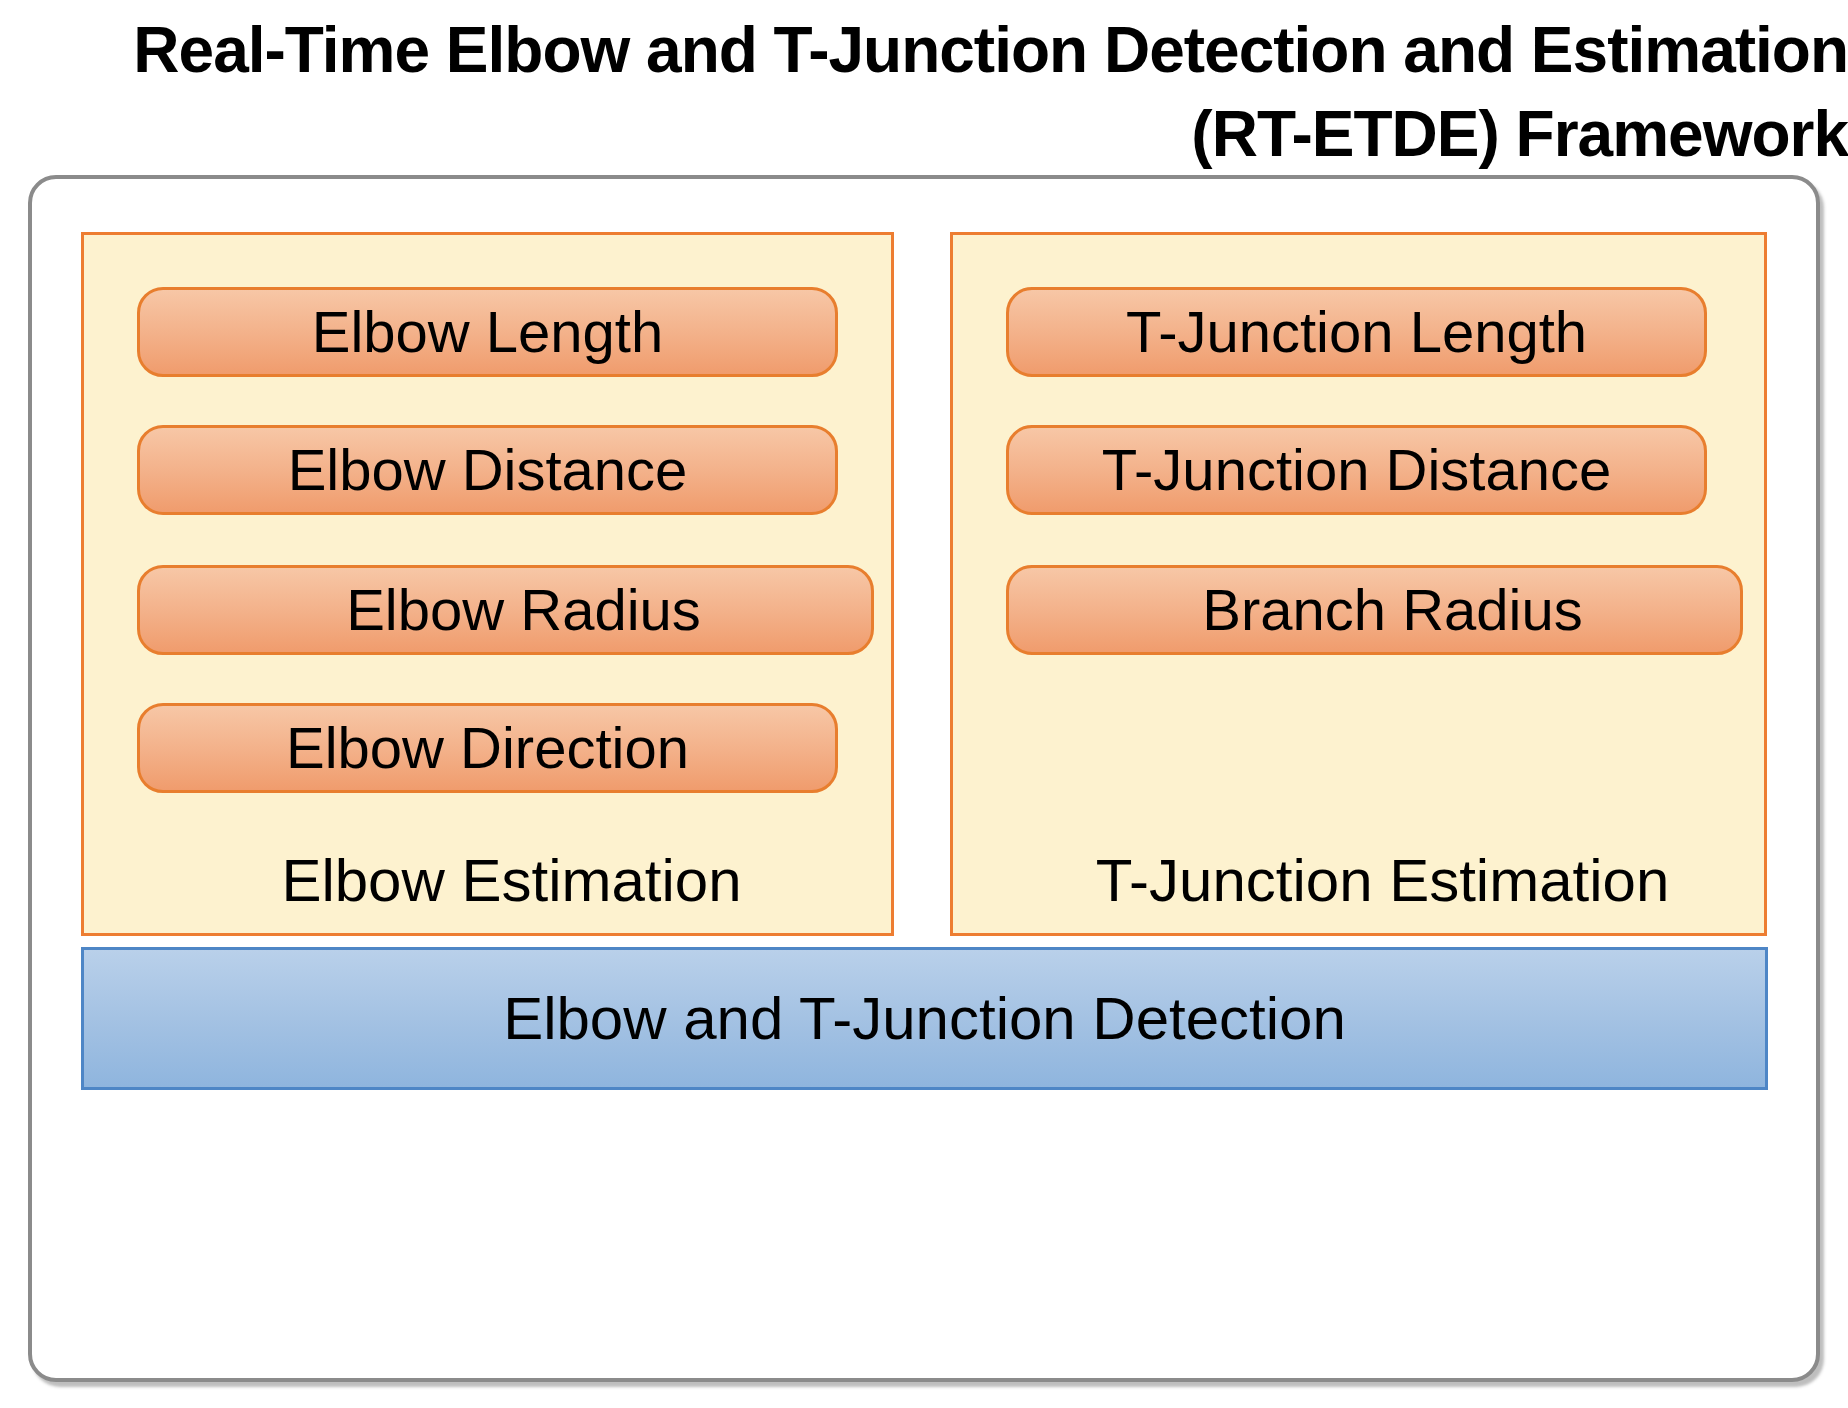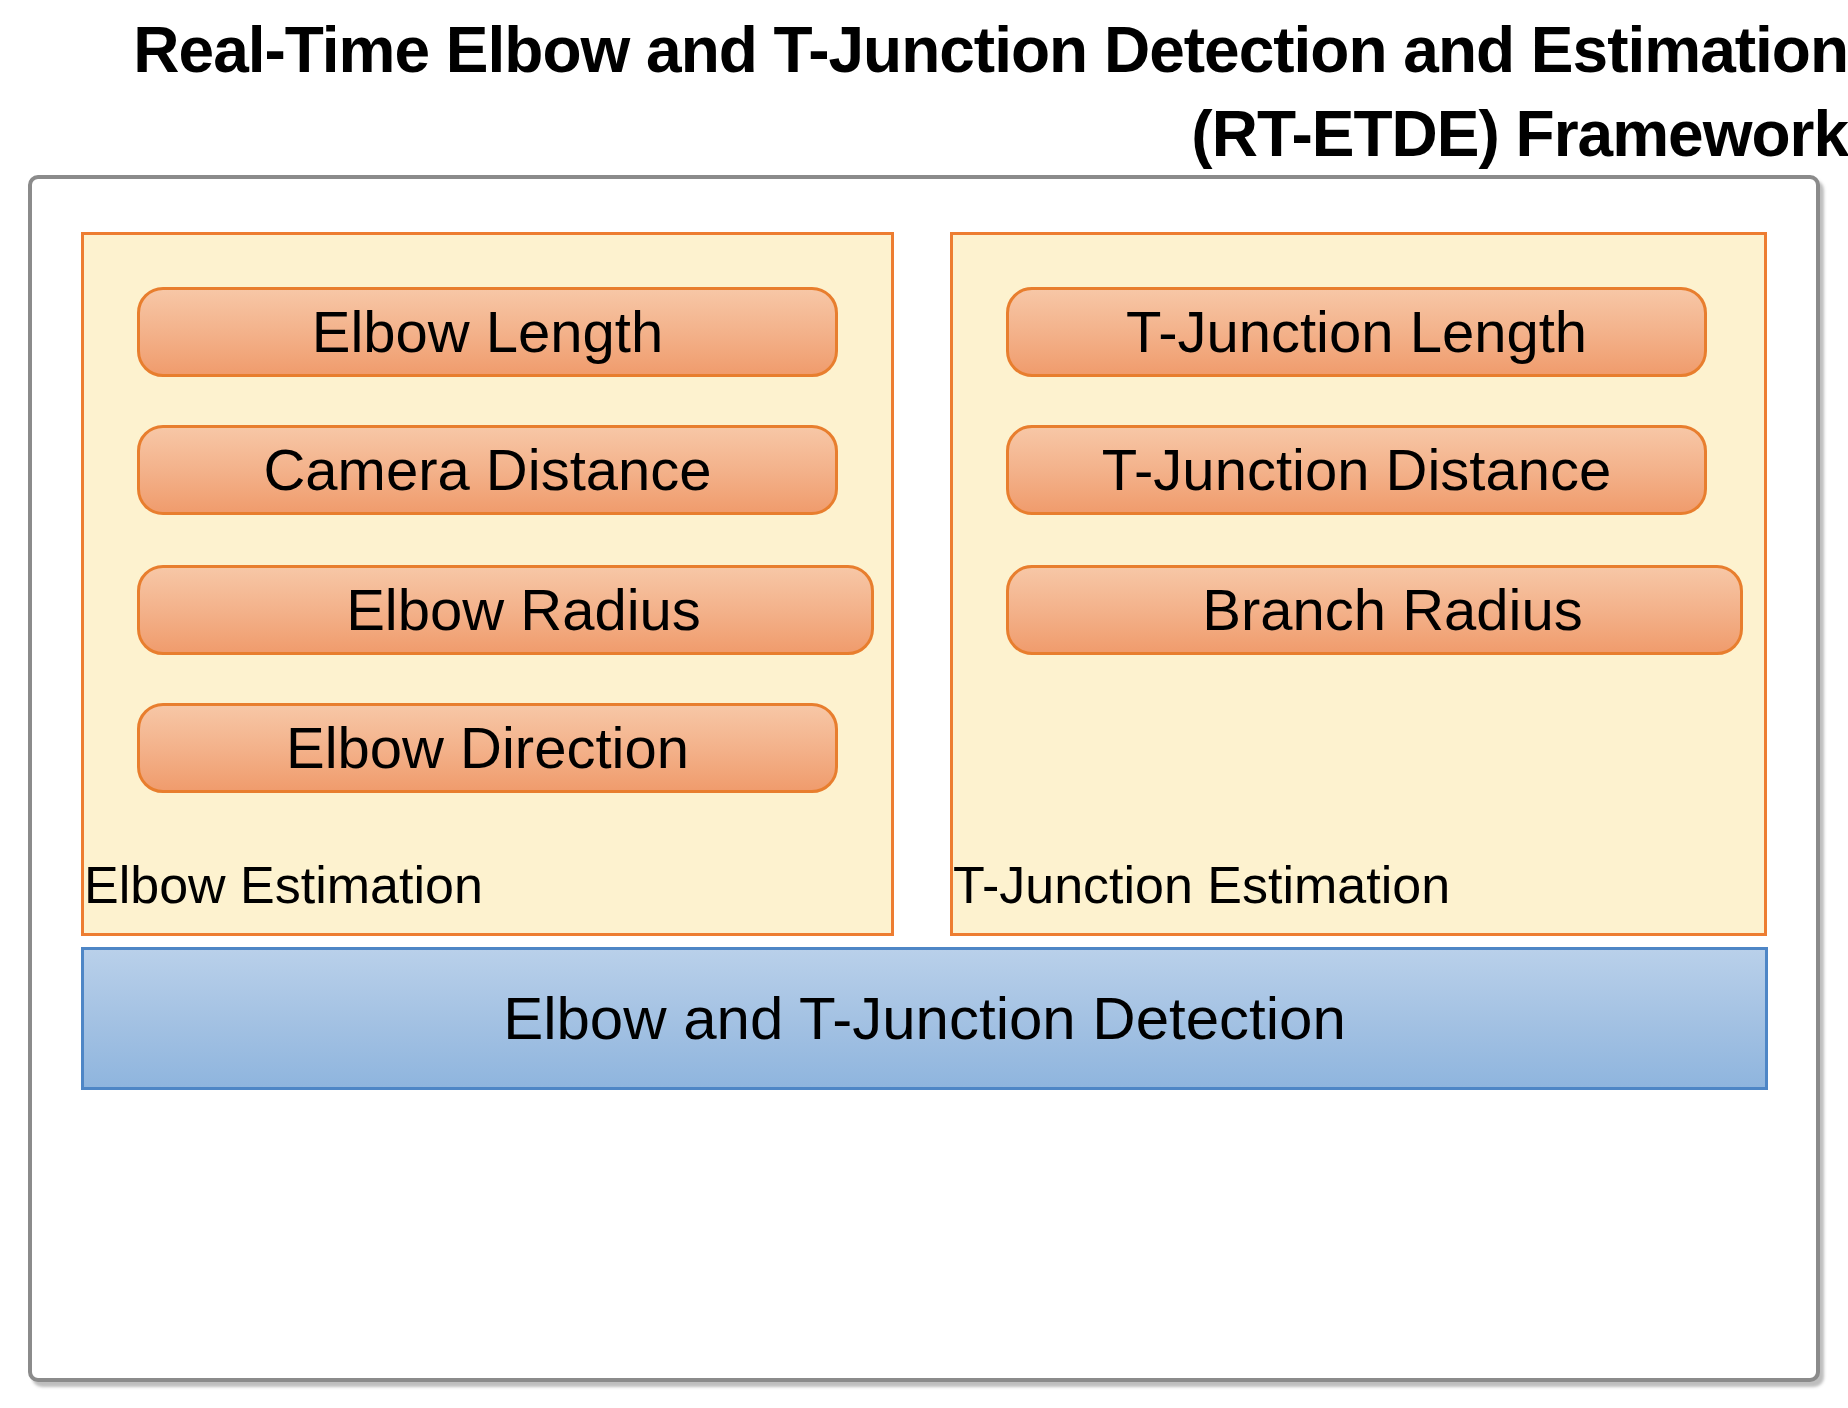--- a/index.html
+++ b/index.html
@@ -28,21 +28,21 @@
   }
 
   
   .frame {
     position: absolute;
     left: 28px;
     top: 175px;
     width: 1784px;
     height: 1199px;
     border: 4px solid #8b8b8b;
-    border-radius: 10px;
+    border-radius: 28px;
     background: #ffffff;
     box-shadow: 4px 5px 3px rgba(110,110,110,0.45);
   }
 
   
   .panel {
     position: absolute;
     top: 53px;
     height: 698px;
     background: #fdf2cf;
@@ -69,24 +69,25 @@
   .item-1 { top: 52px; }
   .item-2 { top: 190px; }
   .item-3 { top: 330px; padding-left: 36px; }
   .item-4 { top: 468px; }
 
   .panel-label {
     position: absolute;
     left: 0;
     bottom: 22px;
     width: 100%;
-    text-align: left;
-    font-size: 52px;
+    text-align: center;
+    font-size: 60px;
     line-height: 1;
     white-space: nowrap;
+    padding-left: 24px;
   }
 
   
   .layer-bar {
     position: absolute;
     left: 49px;
     width: 1681px;
     display: flex;
     align-items: center;
     justify-content: center;
@@ -114,21 +115,21 @@
 
   <div class="title">
     <div>Real-Time Elbow and T-Junction Detection and Estimation</div>
     <div>(RT-ETDE) Framework</div>
   </div>
 
   <div class="frame">
 
     <div class="panel panel-left">
       <div class="item-box item-1">Elbow Length</div>
-      <div class="item-box item-2">Camera Distance</div>
+      <div class="item-box item-2">Elbow Distance</div>
       <div class="item-box item-3">Elbow Radius</div>
       <div class="item-box item-4">Elbow Direction</div>
       <div class="panel-label">Elbow Estimation</div>
     </div>
 
     <div class="panel panel-right">
       <div class="item-box item-1">T-Junction Length</div>
       <div class="item-box item-2">T-Junction Distance</div>
       <div class="item-box item-3">Branch Radius</div>
       <div class="panel-label">T-Junction Estimation</div>

